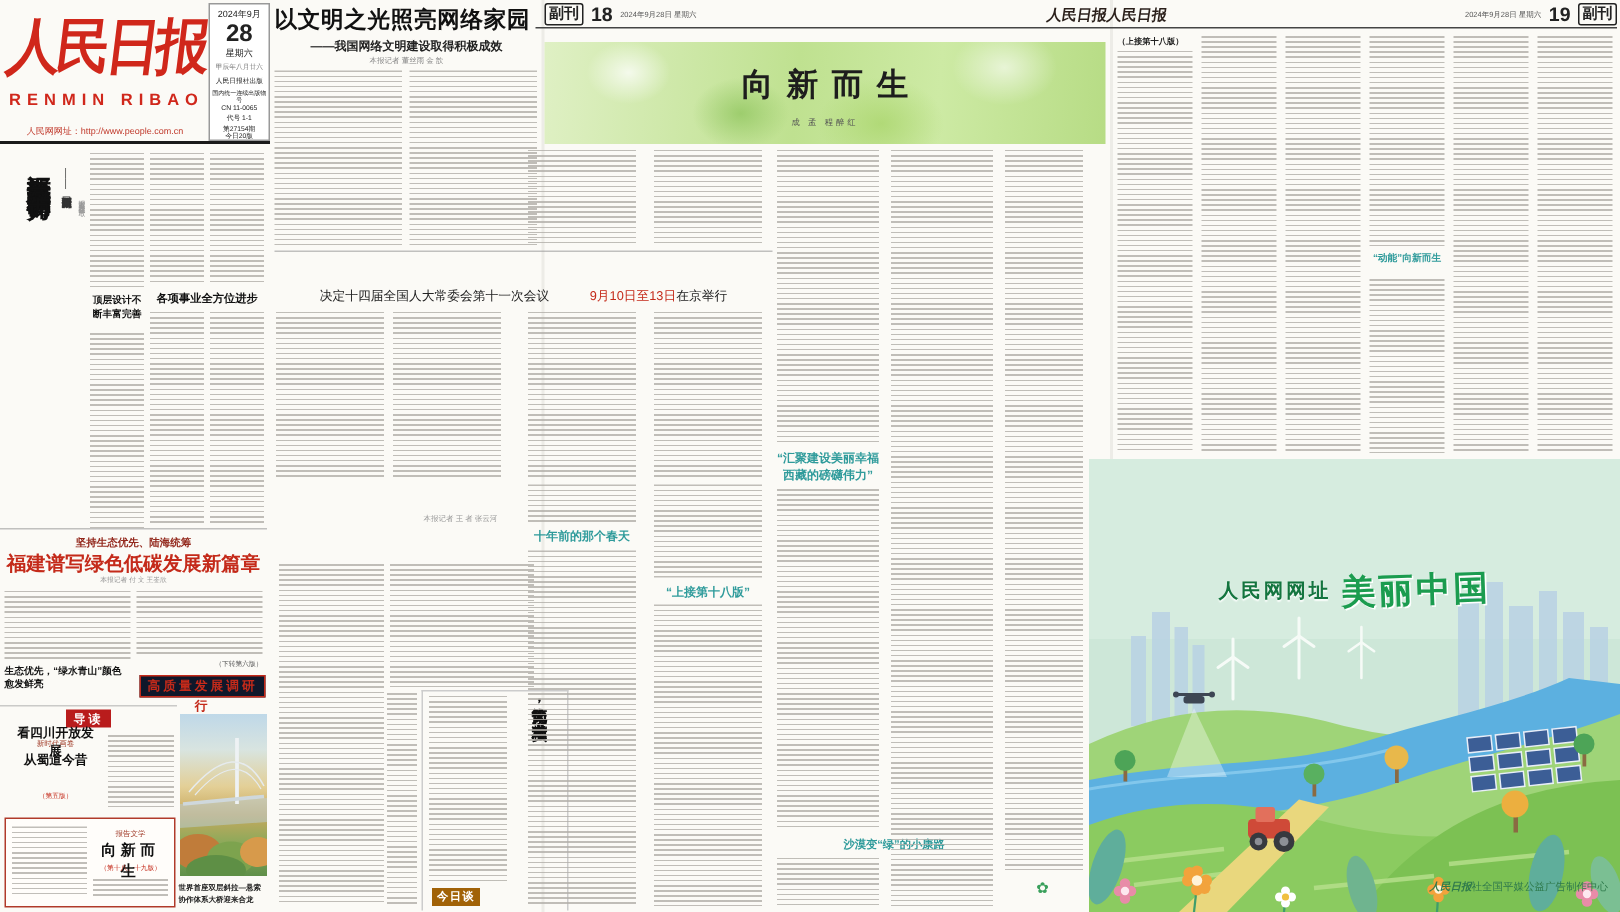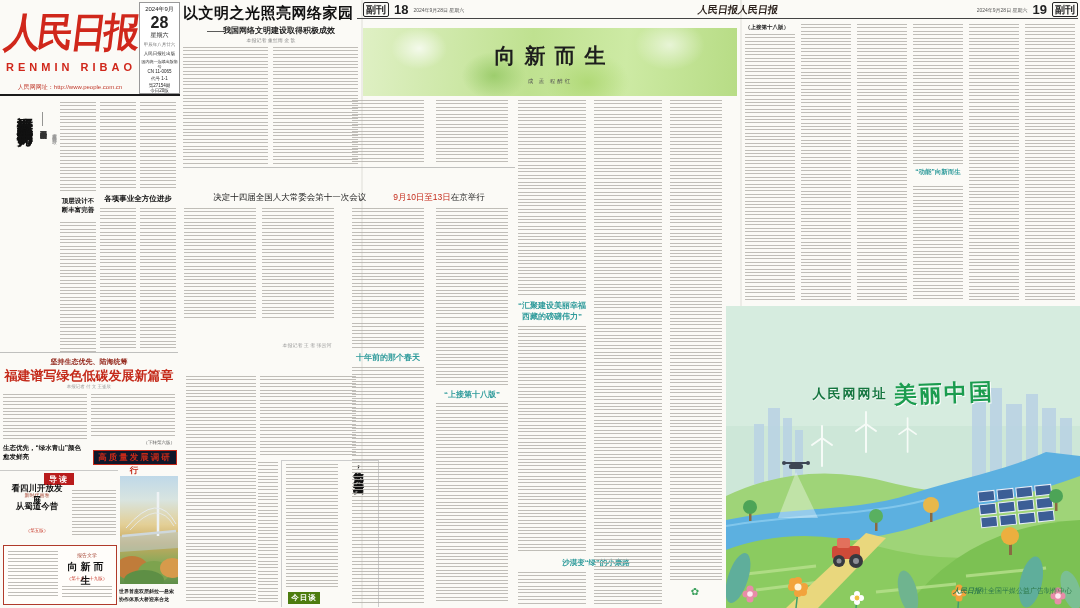--- a/index.html
+++ b/index.html
@@ -114,21 +114,21 @@
   <div class="abs greek" style="left:436px;top:208px;width:72px;height:110px;"></div>
 
   <div class="abs c" style="left:184px;top:342px;width:246px;font-size:5px;color:#999;">本报记者 王 者 张云河</div>
   <div class="abs greek" style="left:186px;top:376px;width:70px;height:228px;"></div>
   <div class="abs greek" style="left:260px;top:376px;width:96px;height:82px;"></div>
   <div class="abs greek" style="left:258px;top:462px;width:20px;height:142px;"></div>
 
   <div class="abs" style="left:281px;top:460px;width:96px;height:146px;border-left:1px solid #ccc;border-right:1px solid #ccc;border-top:1px solid #ccc;"></div>
   <div class="abs greek" style="left:286px;top:464px;width:52px;height:124px;"></div>
   <div class="abs vert" style="left:344px;top:464px;height:124px;width:22px;font-size:10.5px;font-weight:bold;color:#111;">化繁为简，考准考精考实</div>
-  <div class="abs badge-red" style="left:288px;top:592px;width:32px;height:12px;font-size:7.5px;letter-spacing:1px;background:#4d7c0f;">今日谈</div>
+  <div class="abs badge-red" style="left:288px;top:592px;width:32px;height:12px;font-size:7.5px;letter-spacing:1px;background:#a16207;">今日谈</div>
 
   <div class="abs greek" style="left:352px;top:100px;width:72px;height:64px;"></div>
   <div class="abs greek" style="left:436px;top:100px;width:72px;height:64px;"></div>
   <div class="abs greek" style="left:352px;top:323px;width:72px;height:26px;"></div>
   <div class="abs c teal" style="left:352px;top:352px;width:72px;font-size:8px;">十年前的那个春天</div>
   <div class="abs greek" style="left:352px;top:367px;width:72px;height:237px;"></div>
   <div class="abs greek" style="left:436px;top:323px;width:72px;height:62px;"></div>
   <div class="abs c teal" style="left:436px;top:389px;width:72px;font-size:8px;">“上接第十八版”</div>
   <div class="abs greek" style="left:436px;top:403px;width:72px;height:201px;"></div>
 

